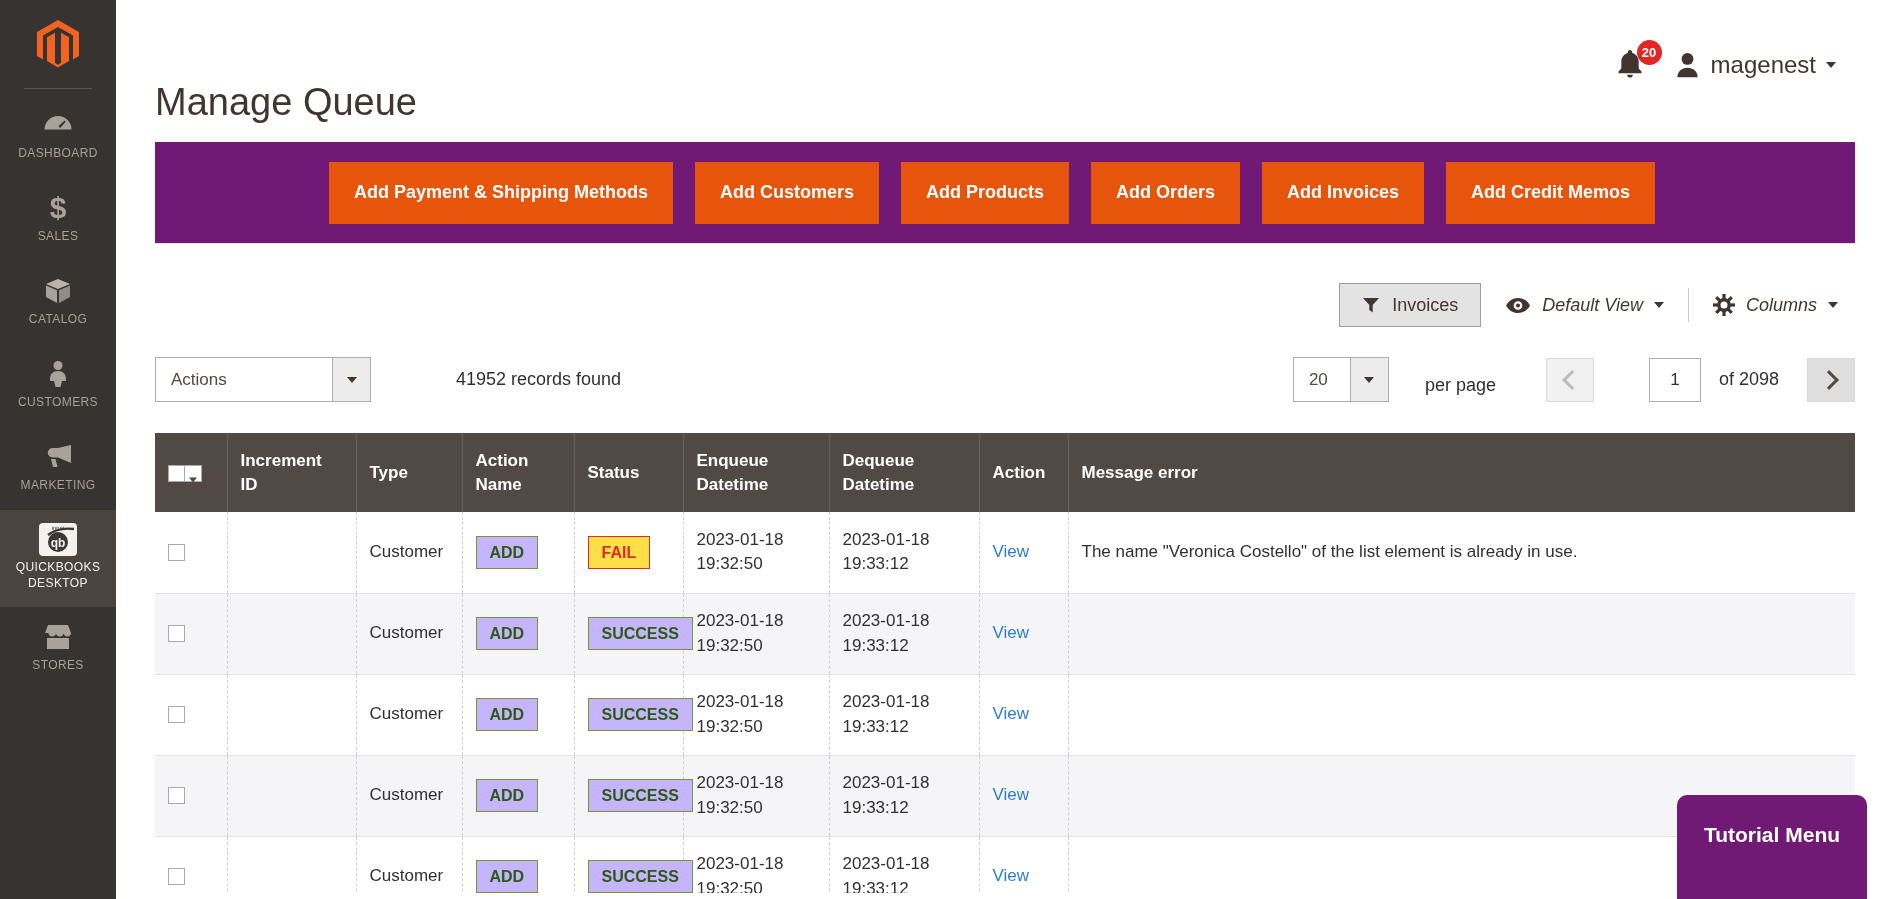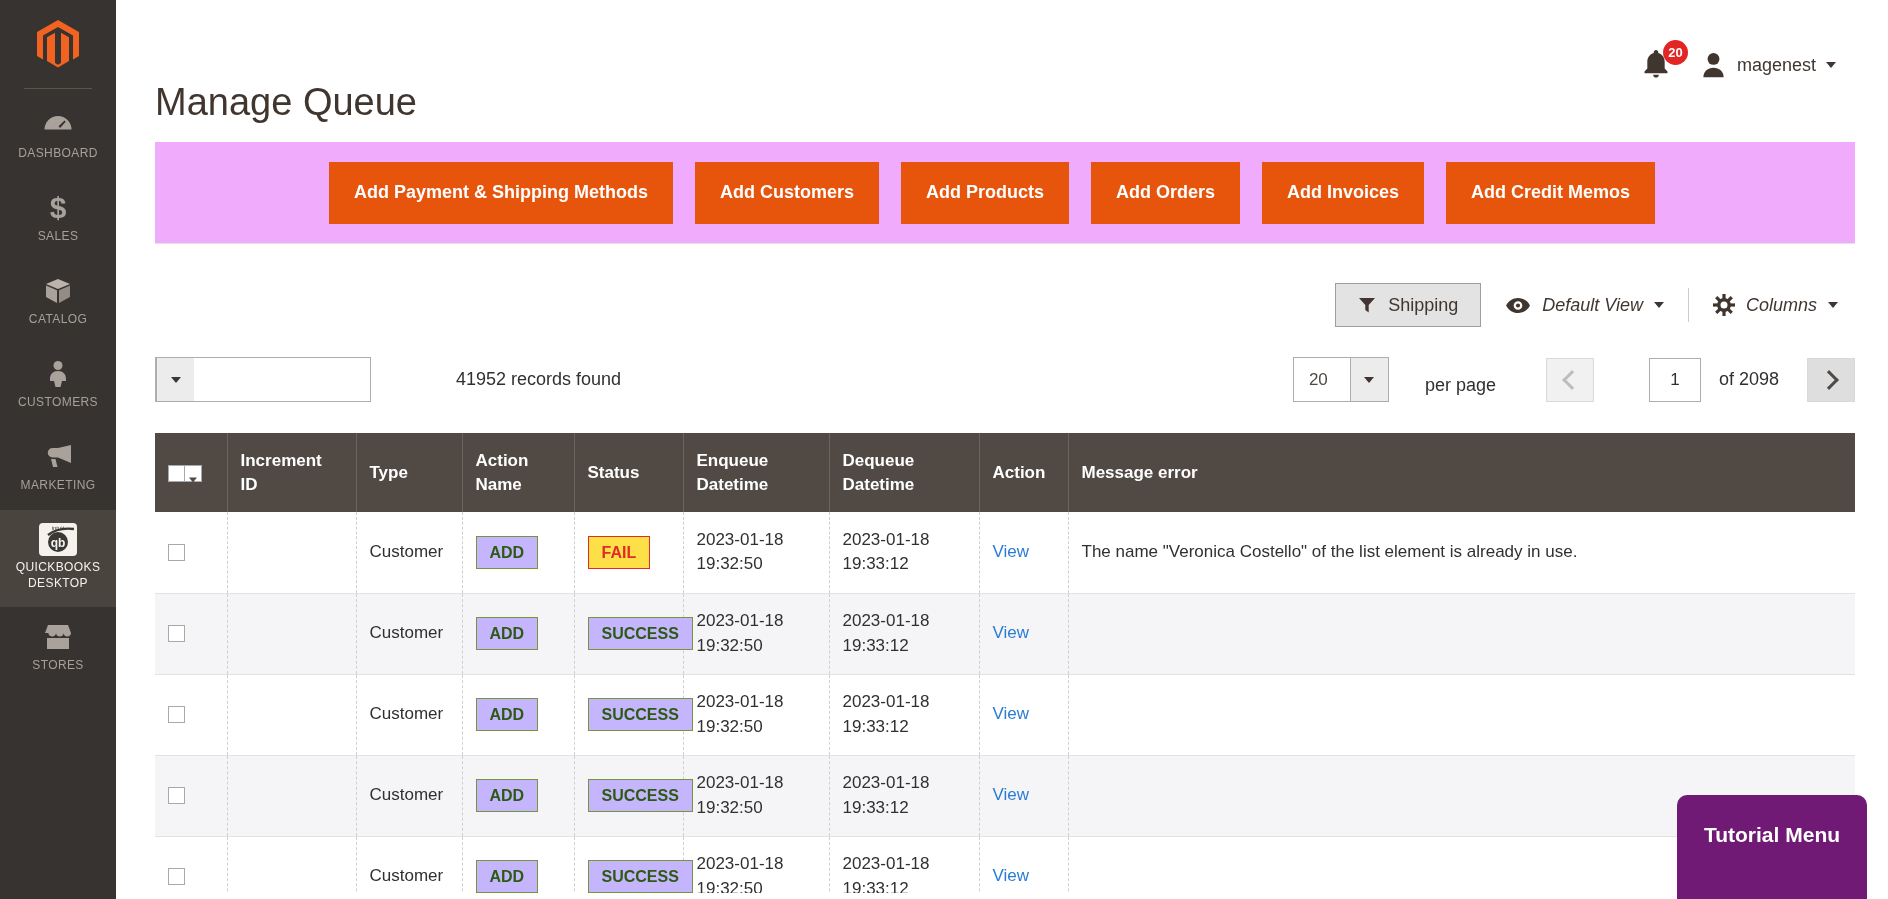--- a/index.html
+++ b/index.html
@@ -19,26 +19,26 @@
   .dollar{font-size:30px;font-weight:700;color:#a8a29b;line-height:1;}
 
   
   .page-title{position:absolute;left:155px;top:56px;font-size:38px;font-weight:400;color:#41362f;}
   .header-user{position:absolute;top:50px;right:52px;display:flex;align-items:center;gap:28px;}
   .bell-wrap{position:relative;width:30px;height:30px;}
   .badge-count{position:absolute;top:-10px;right:-16px;min-width:25px;height:25px;border-radius:13px;
                background:#e22626;color:#fff;font-size:13px;font-weight:700;display:flex;
                align-items:center;justify-content:center;padding:0 3px;box-sizing:border-box;}
   .user-wrap{display:flex;align-items:center;gap:10px;cursor:pointer;}
-  .username{font-size:18px;color:#41362f;}
+  .username{font-size:24px;color:#41362f;}
   .caret{width:0;height:0;border-left:5px solid transparent;border-right:5px solid transparent;
          border-top:6px solid #41362f;display:inline-block;}
 
   
-  .button-band{position:absolute;left:155px;top:142px;width:1700px;height:102px;background:#f0abfc;
+  .button-band{position:absolute;left:155px;top:142px;width:1700px;height:102px;background:#701a75;
                border-bottom:1px solid #e3e3e3;box-sizing:border-box;display:flex;align-items:center;
                gap:22px;padding-left:174px;}
   .action-btn{background:#e7550c;color:#fff;font-weight:700;font-size:18px;height:62px;
               padding:0 25px;display:flex;align-items:center;border:none;cursor:pointer;
               font-family:inherit;white-space:nowrap;}
 
   
   .grid-controls{position:absolute;top:283px;right:50px;display:flex;align-items:center;gap:24px;height:44px;}
   .filters-btn{display:flex;align-items:center;gap:12px;background:#e3e3e3;border:1px solid #9e9e9e;
                height:44px;padding:0 22px;font-size:18px;color:#41362f;cursor:pointer;box-sizing:border-box;}
@@ -210,21 +210,21 @@
     <button class="action-btn">Add Orders</button>
     <button class="action-btn">Add Invoices</button>
     <button class="action-btn">Add Credit Memos</button>
   </div>
 
   <div class="grid-controls">
     <div class="filters-btn">
       <svg width="18" height="16" viewBox="0 0 18 16">
         <path fill="#41362f" d="M1 1h16l-6.3 7v7.5L7.3 13V8Z"></path>
       </svg>
-      <span>Shipping</span>
+      <span>Invoices</span>
     </div>
     <div class="ctl">
       <svg width="26" height="17" viewBox="0 0 24 15">
         <path fill="#41362f" d="M12 .5C7 .5 3 3.4 1 7.5c2 4.1 6 7 11 7s9-2.9 11-7C21 3.4 17 .5 12 .5Zm0 11a4 4 0 1 1 0-8 4 4 0 0 1 0 8Z"></path>
         <circle cx="12" cy="7.5" r="1.9" fill="#41362f"></circle>
       </svg>
       <span>Default View</span>
       <span class="caret"></span>
     </div>
     <div class="vdiv"></div>
@@ -248,20 +248,21 @@
         </g>
         <circle cx="11" cy="11" r="5.2" fill="none" stroke="#41362f" stroke-width="3.4"></circle>
       </svg>
       <span>Columns</span>
       <span class="caret"></span>
     </div>
   </div>
 
   <div class="toolbar">
     <div class="select actions-select">
+      <span class="sel-val">Actions</span>
       <span class="sel-caret">
           <span class="caret"></span>
         </span>
     </div>
     <span class="records">41952 records found</span>
 
     <div class="paging">
       <div class="select perpage-select">
         <span class="sel-val">20</span>
         <span class="sel-caret">

